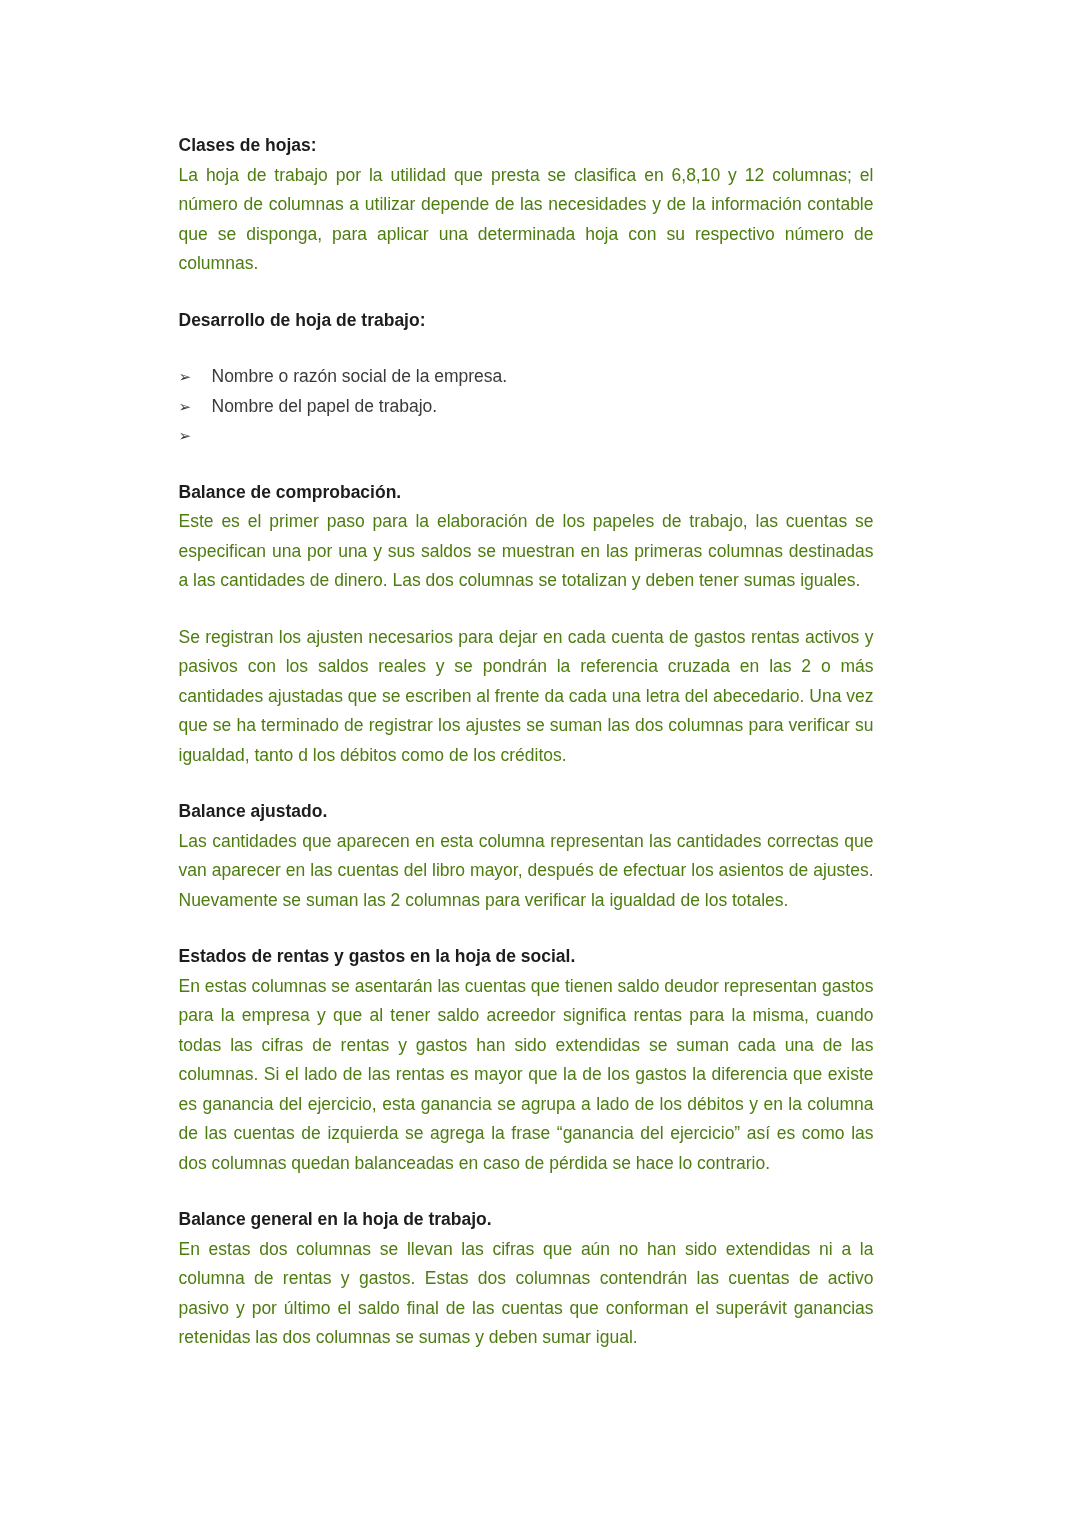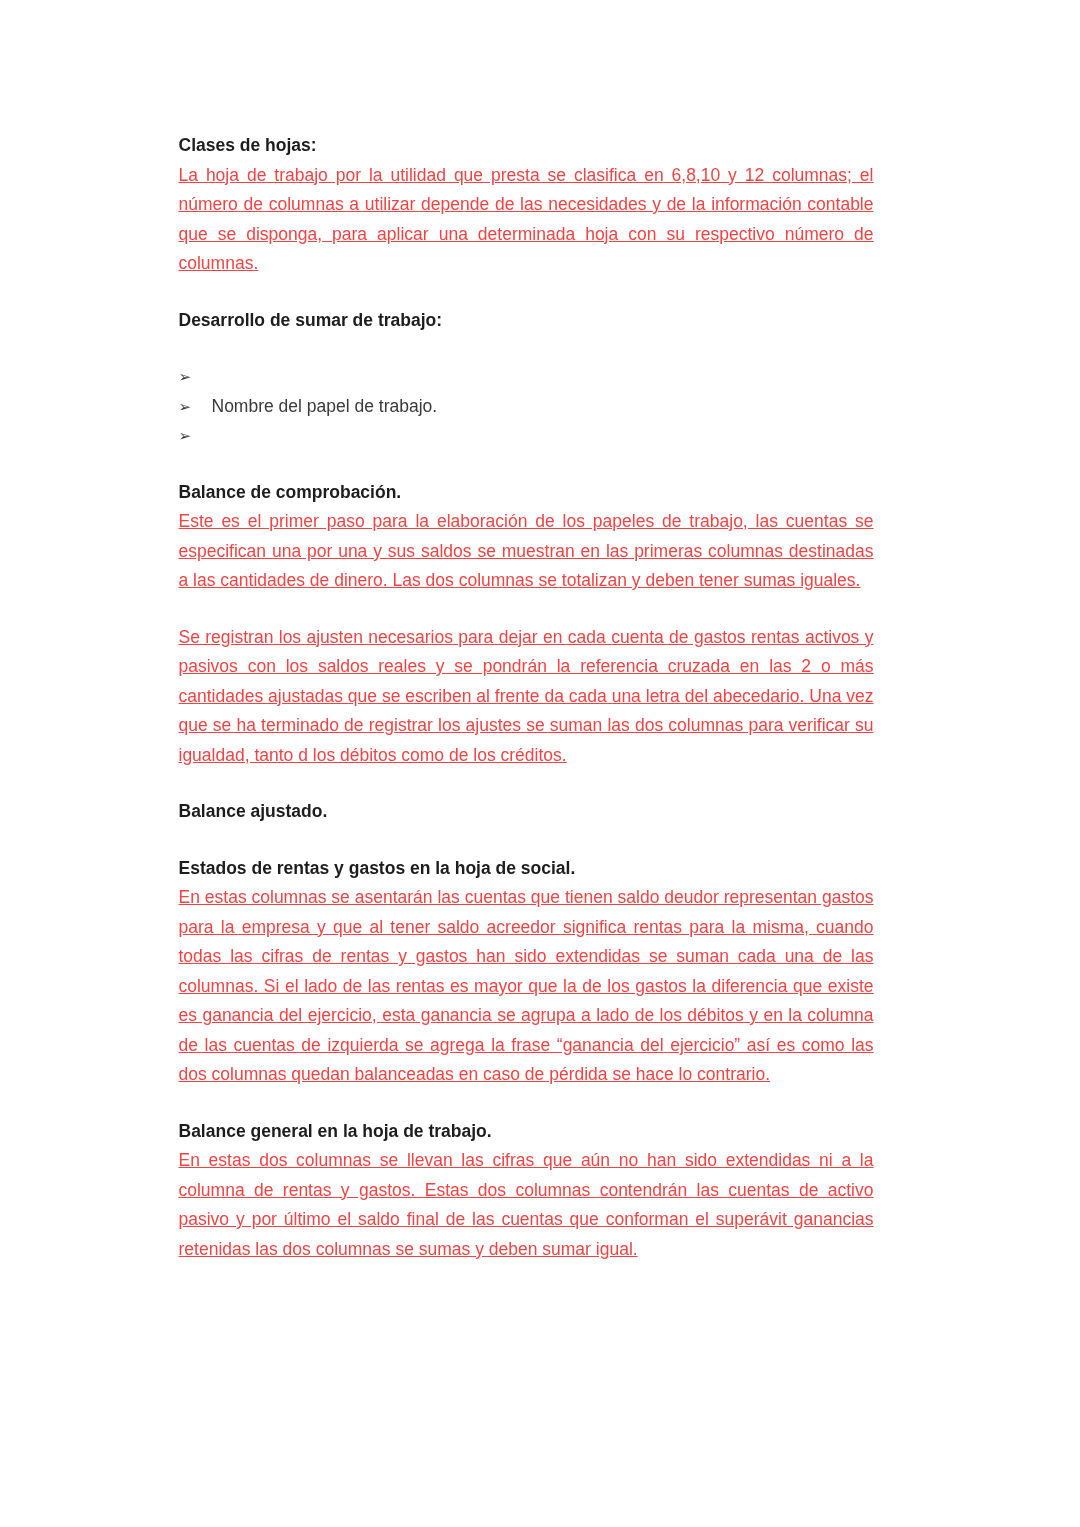--- a/index.html
+++ b/index.html
@@ -28,22 +28,21 @@
     line-height: 29.5px;
     font-weight: 700;
     color: #1d1d1d;
     margin: 0;
     padding: 0;
   }
   .section p {
     margin: 0;
     padding: 0;
     text-align: justify;
-    color: #ef4444;
-    text-decoration: underline;
+    color: #4d7c0f;
   }
   .spacer-heading { margin-bottom: 27px; }
   ul.arrow-list {
     list-style: none;
     margin: 27px 0 0 0;
     padding: 0;
   }
   ul.arrow-list li {
     display: flex;
     align-items: baseline;
@@ -59,27 +58,28 @@
 <body>
 
 <div class="page">
 
   <div class="section">
     <h2>Clases de hojas:</h2>
     <p>La hoja de trabajo por la utilidad que presta se clasifica en 6,8,10 y 12 columnas; el número de columnas a utilizar depende de las necesidades y de la información contable que se disponga, para aplicar una determinada hoja con su respectivo número de columnas.</p>
   </div>
 
   <div class="section spacer-heading">
-    <h2>Desarrollo de sumar de trabajo:</h2>
+    <h2>Desarrollo de hoja de trabajo:</h2>
   </div>
 
   <div class="section spacer-heading">
     <ul class="arrow-list">
       <li>
         <span class="glyph">➢</span>
+        <span>Nombre o razón social de la empresa.</span>
       </li>
       <li>
         <span class="glyph">➢</span>
         <span>Nombre del papel de trabajo.</span>
       </li>
       <li>
         <span class="glyph">➢</span>
       </li>
     </ul>
   </div>
@@ -88,20 +88,21 @@
     <h2>Balance de comprobación.</h2>
     <p>Este es el primer paso para la elaboración de los papeles de trabajo, las cuentas se especifican una por una y sus saldos se muestran en las primeras columnas destinadas a las cantidades de dinero. Las dos columnas se totalizan y deben tener sumas iguales.</p>
   </div>
 
   <div class="section">
     <p>Se registran los ajusten necesarios para dejar en cada cuenta de gastos rentas activos y pasivos con los saldos reales y se pondrán la referencia cruzada en las 2 o más cantidades ajustadas que se escriben al frente da cada una letra del abecedario. Una vez que se ha terminado de registrar los ajustes se suman las dos columnas para verificar su igualdad, tanto d los débitos como de los créditos.</p>
   </div>
 
   <div class="section">
     <h2>Balance ajustado.</h2>
+    <p>Las cantidades que aparecen en esta columna representan las cantidades correctas que van aparecer en las cuentas del libro mayor, después de efectuar los asientos de ajustes. Nuevamente se suman las 2 columnas para verificar la igualdad de los totales.</p>
   </div>
 
   <div class="section">
     <h2>Estados de rentas y gastos en la hoja de social.</h2>
     <p>En estas columnas se asentarán las cuentas que tienen saldo deudor representan gastos para la empresa y que al tener saldo acreedor significa rentas para la misma, cuando todas las cifras de rentas y gastos han sido extendidas se suman cada una de las columnas. Si el lado de las rentas es mayor que la de los gastos la diferencia que existe es ganancia del ejercicio, esta ganancia se agrupa a lado de los débitos y en la columna de las cuentas de izquierda se agrega la frase “ganancia del ejercicio” así es como las dos columnas quedan balanceadas en caso de pérdida se hace lo contrario.</p>
   </div>
 
   <div class="section">
     <h2>Balance general en la hoja de trabajo.</h2>
     <p>En estas dos columnas se llevan las cifras que aún no han sido extendidas ni a la columna de rentas y gastos. Estas dos columnas contendrán las cuentas de activo pasivo y por último el saldo final de las cuentas que conforman el superávit ganancias retenidas las dos columnas se sumas y deben sumar igual.</p>

